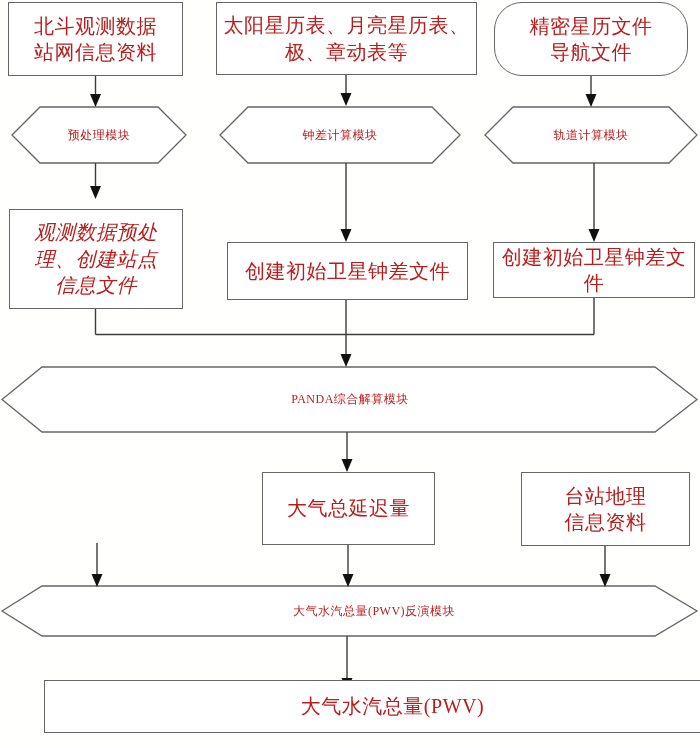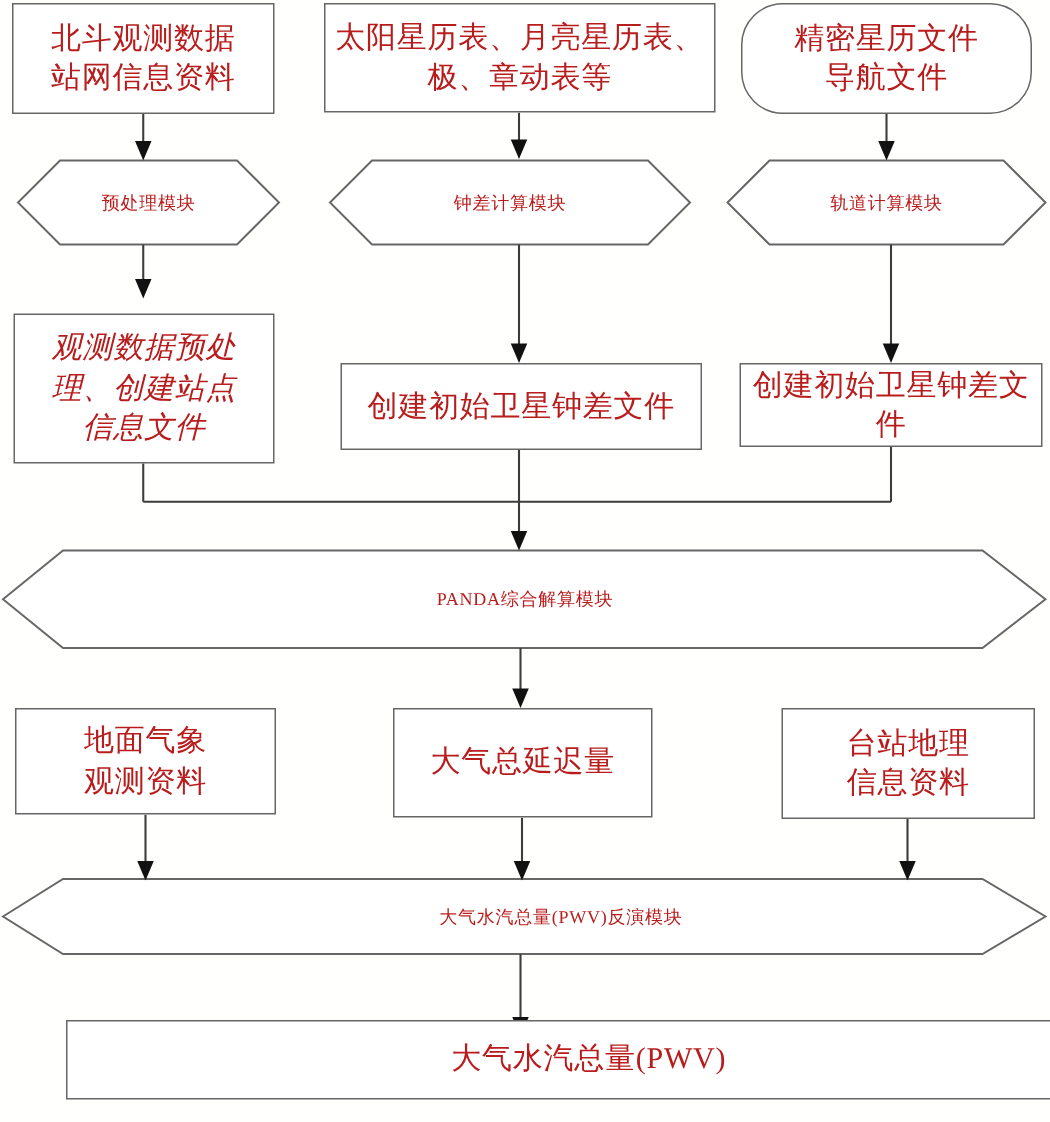--- a/index.html
+++ b/index.html
@@ -76,22 +76,20 @@
 导航文件</div>
 
   <div class="node" style="left:9px;top:209px;width:174px;height:100px;font-style:italic;">观测数据预处
 理、创建站点
 信息文件</div>
 
   <div class="node" style="left:227px;top:242px;width:241px;height:58px;">创建初始卫星钟差文件</div>
 
   <div class="node" style="left:493px;top:242px;width:202px;height:56px;">创建初始卫星钟差文件</div>
 
-  <div class="node" style="left:10px;top:472px;width:174px;height:71px;">地面气象
-观测资料</div>
 
   <div class="node" style="left:262px;top:472px;width:173px;height:73px;">大气总延迟量</div>
 
   <div class="node" style="left:521px;top:472px;width:169px;height:74px;">台站地理
 信息资料</div>
 
   <div class="node" style="left:1px;top:680px;width:697px;height:53px;margin-left:43px;">大气水汽总量(PWV)</div>
 
   <div class="hexlabel" style="left:12px;top:107px;width:174px;height:56px;">预处理模块</div>
 

